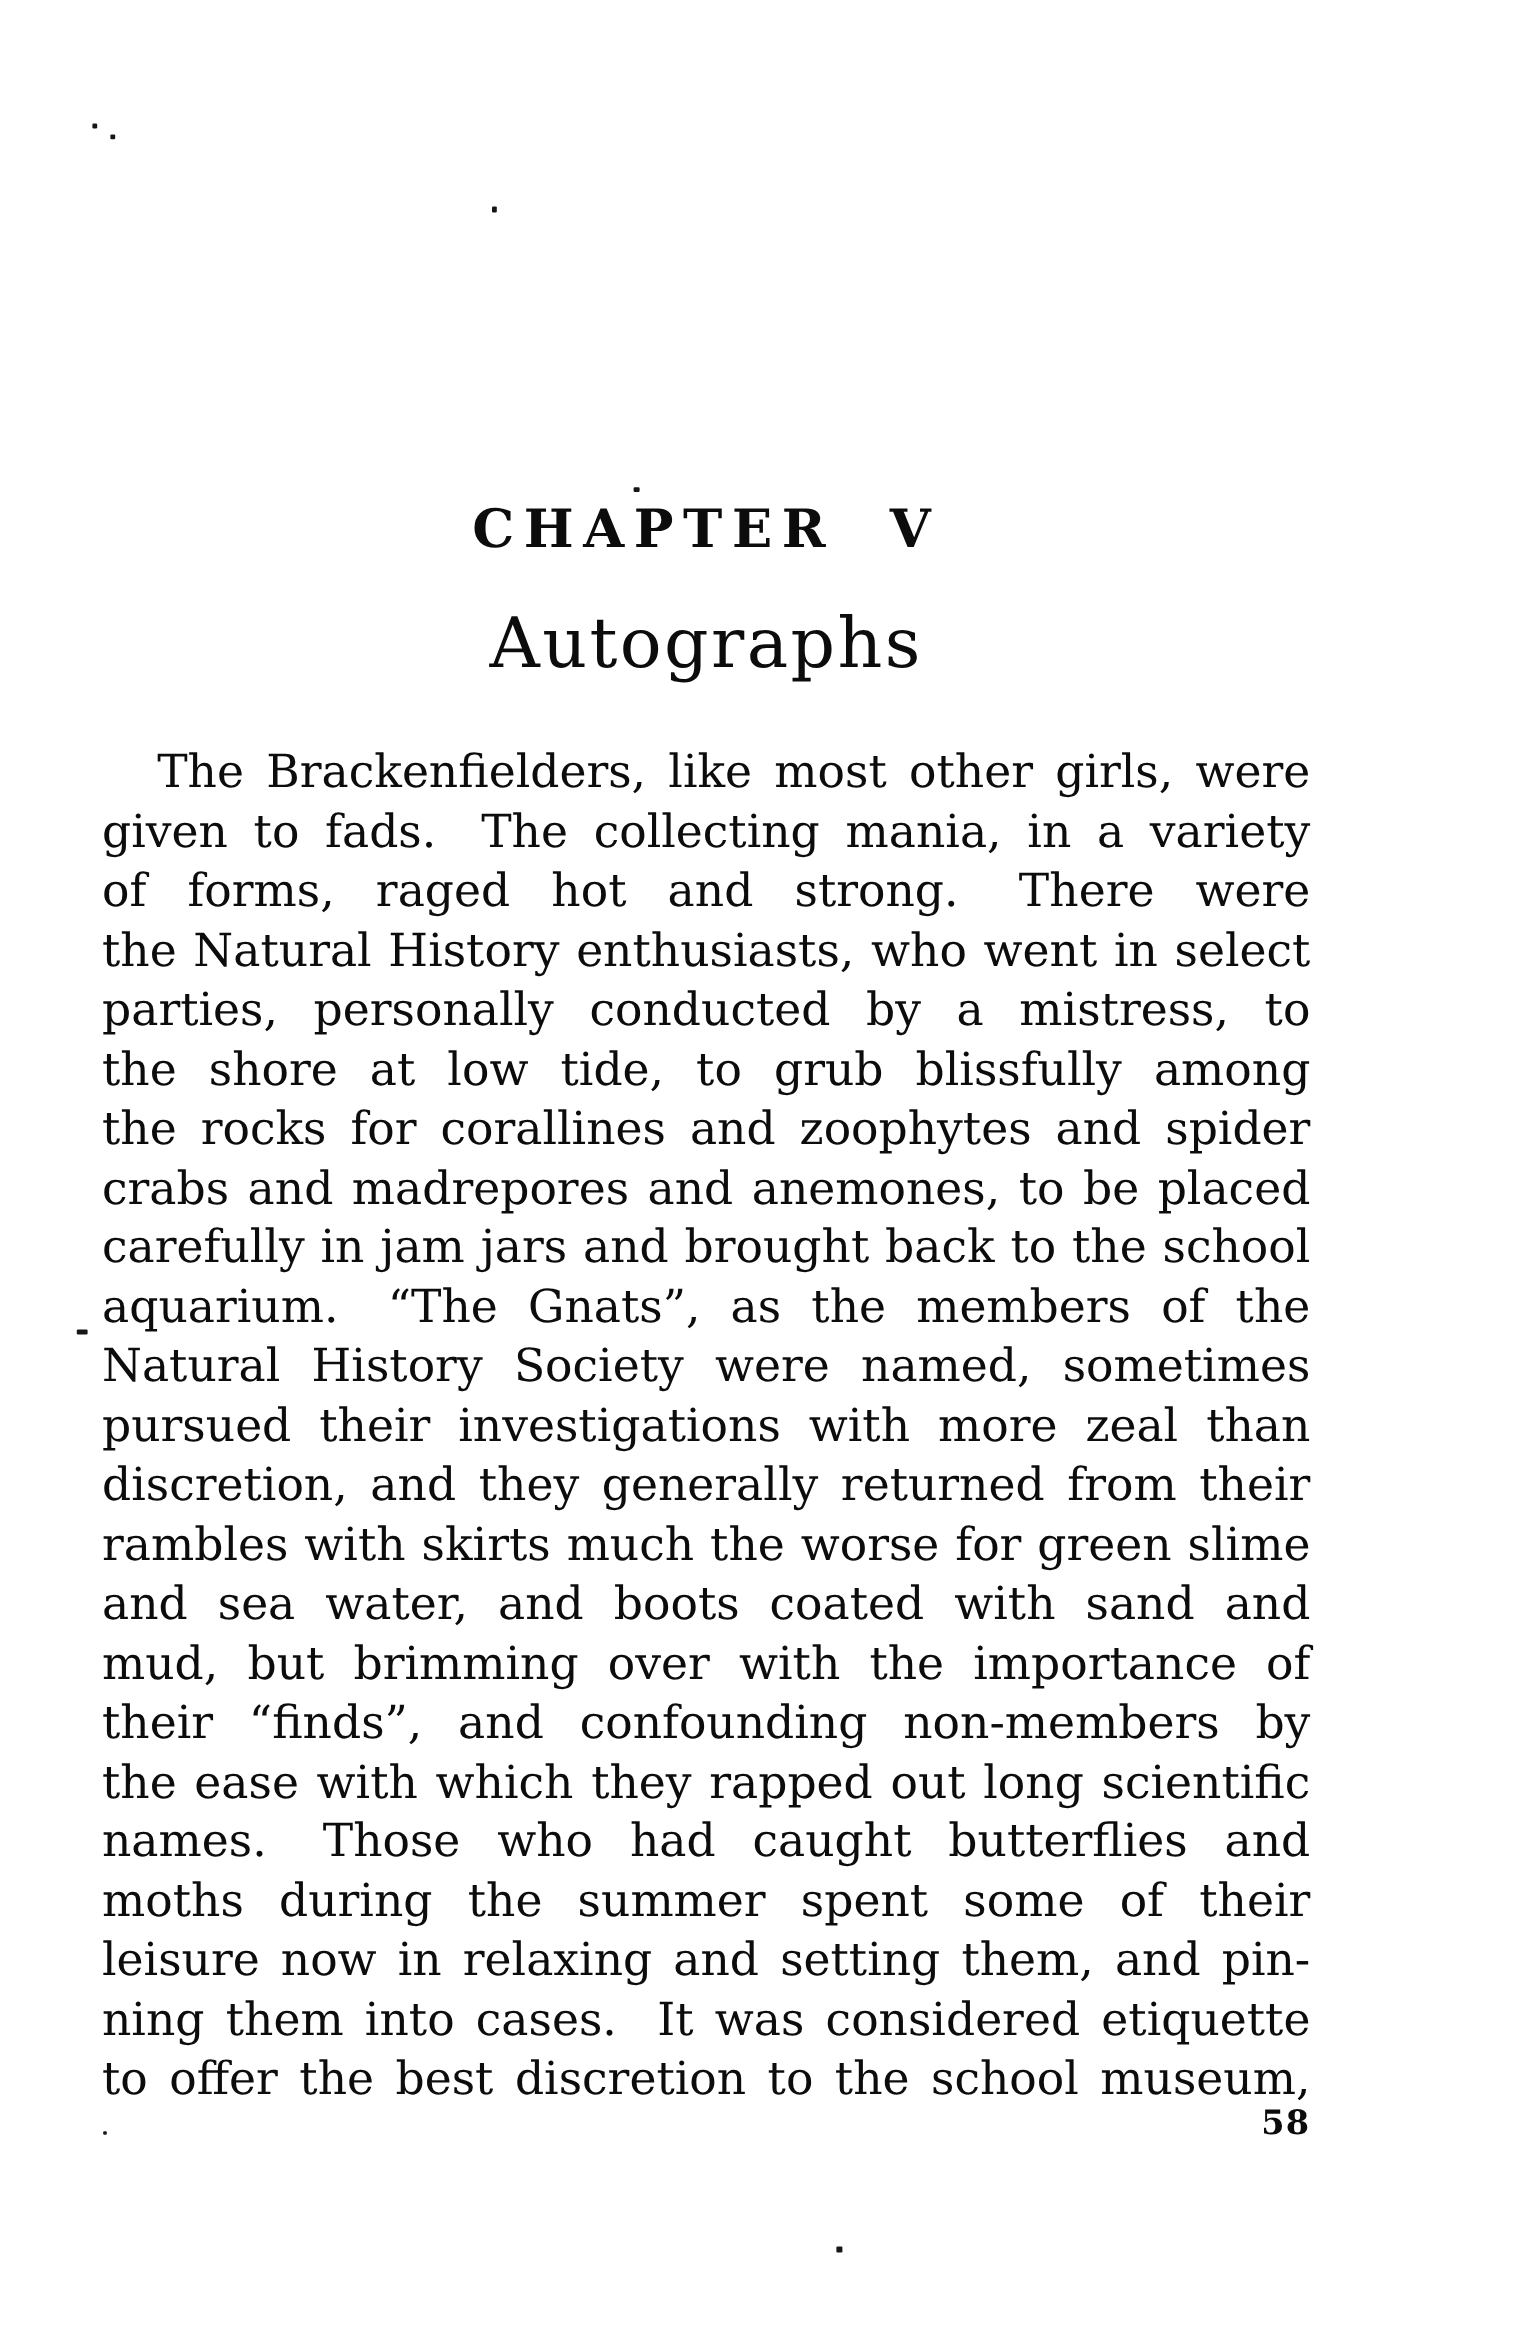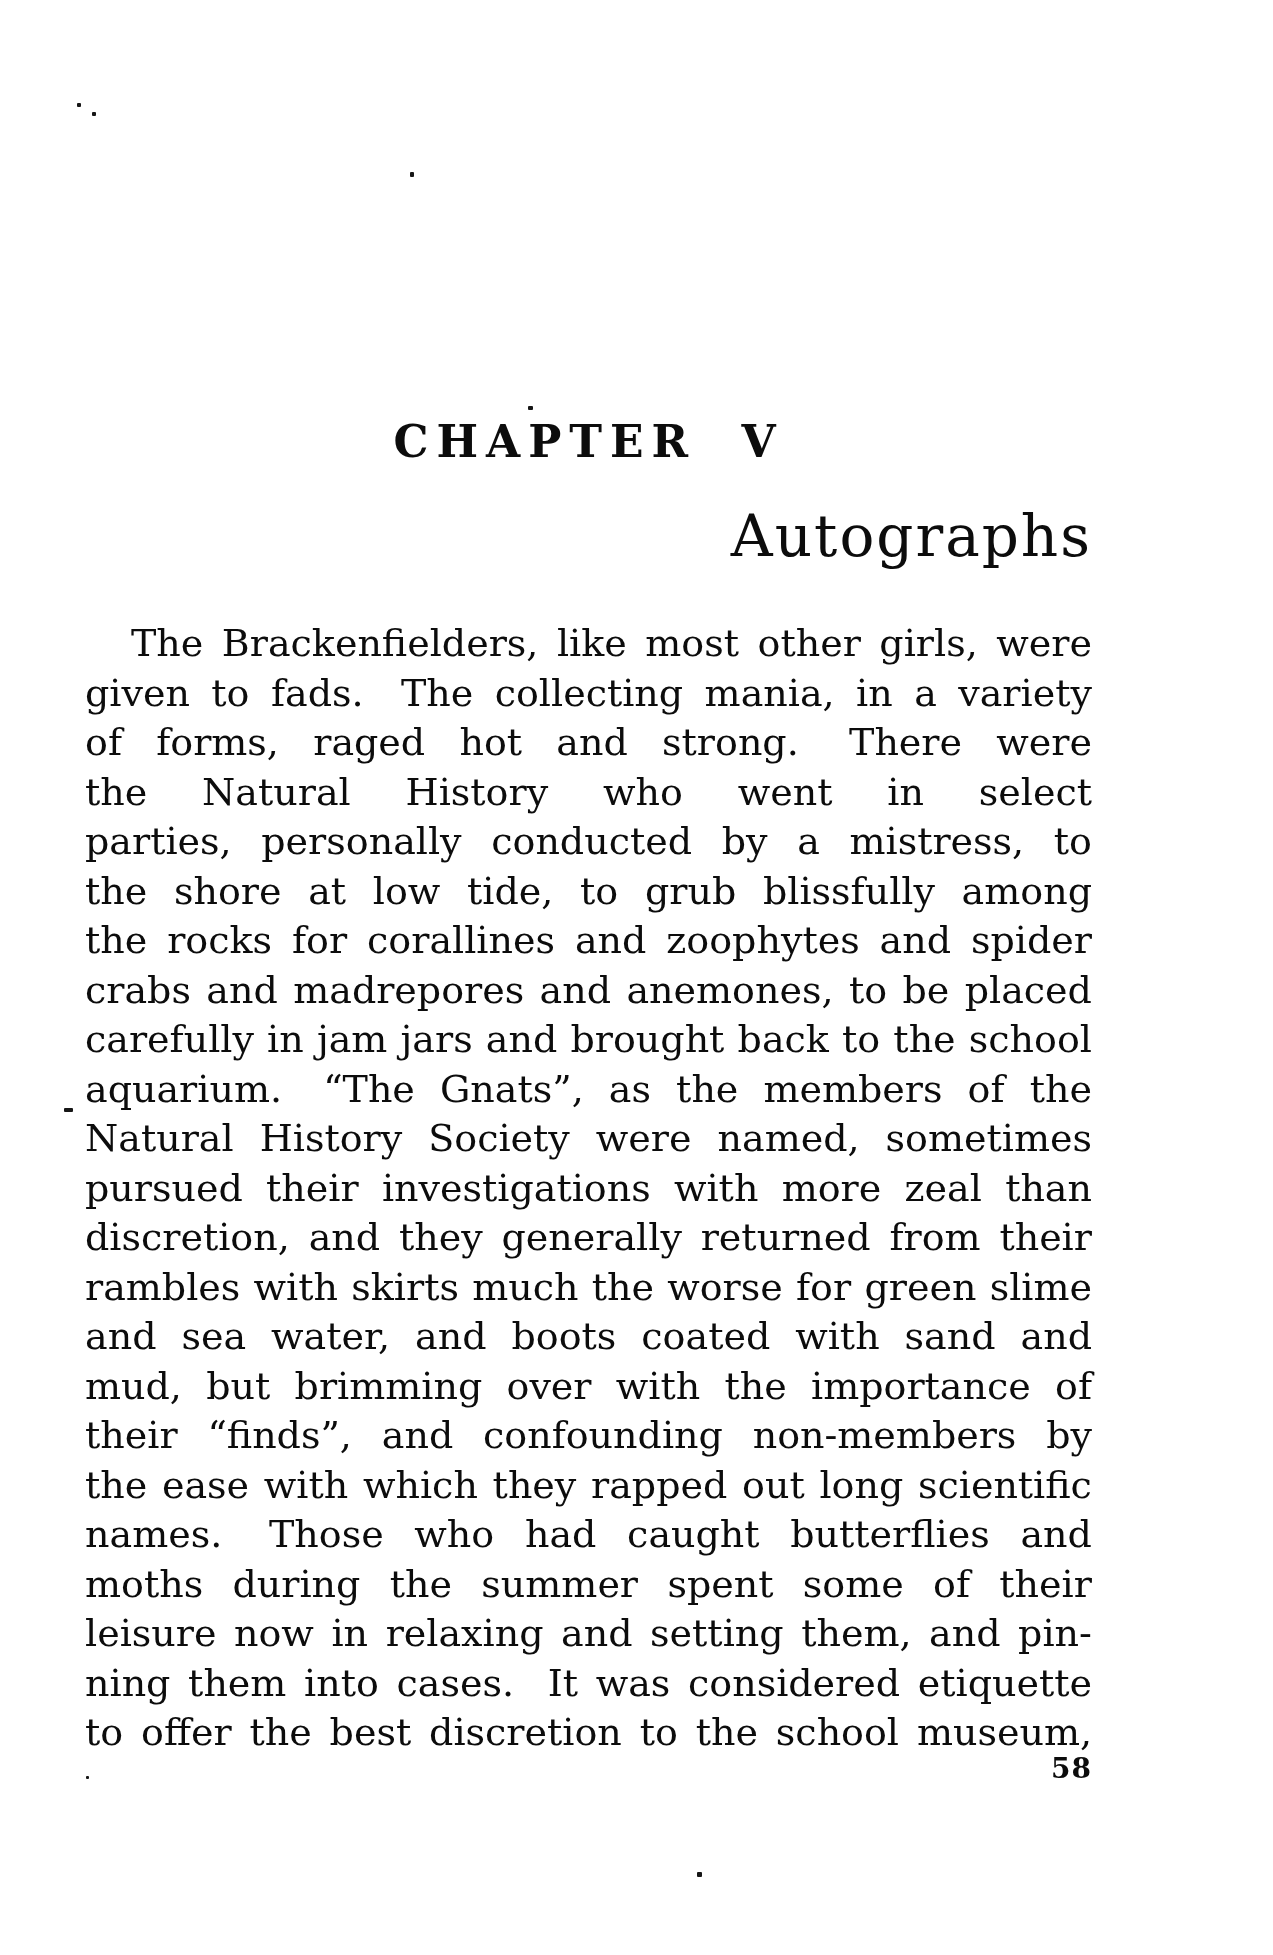--- a/index.html
+++ b/index.html
@@ -16,21 +16,21 @@
     position:absolute;
     left:85px;top:414px;width:1007px;
     text-align:center;
     font-size:44px;font-weight:700;
     letter-spacing:8px;word-spacing:22px;
     line-height:56px;
   }
   .title{
     position:absolute;
     left:85px;top:498px;width:1007px;
-    text-align:right;
+    text-align:center;
     font-size:58px;font-weight:400;
     letter-spacing:2px;
     line-height:76px;
   }
   .bodyblock{
     position:absolute;
     left:85px;top:619px;width:1007px;
     font-size:38px;
     line-height:49.5px;
   }
@@ -91,20 +91,21 @@
         <span>hot</span>
         <span>and</span>
         <span class="sg">strong.</span>
         <span>There</span>
         <span>were</span>
       </div>
       <div class="tline">
         <span>the</span>
         <span>Natural</span>
         <span>History</span>
+        <span>enthusiasts,</span>
         <span>who</span>
         <span>went</span>
         <span>in</span>
         <span>select</span>
       </div>
       <div class="tline">
         <span>parties,</span>
         <span>personally</span>
         <span>conducted</span>
         <span>by</span>

